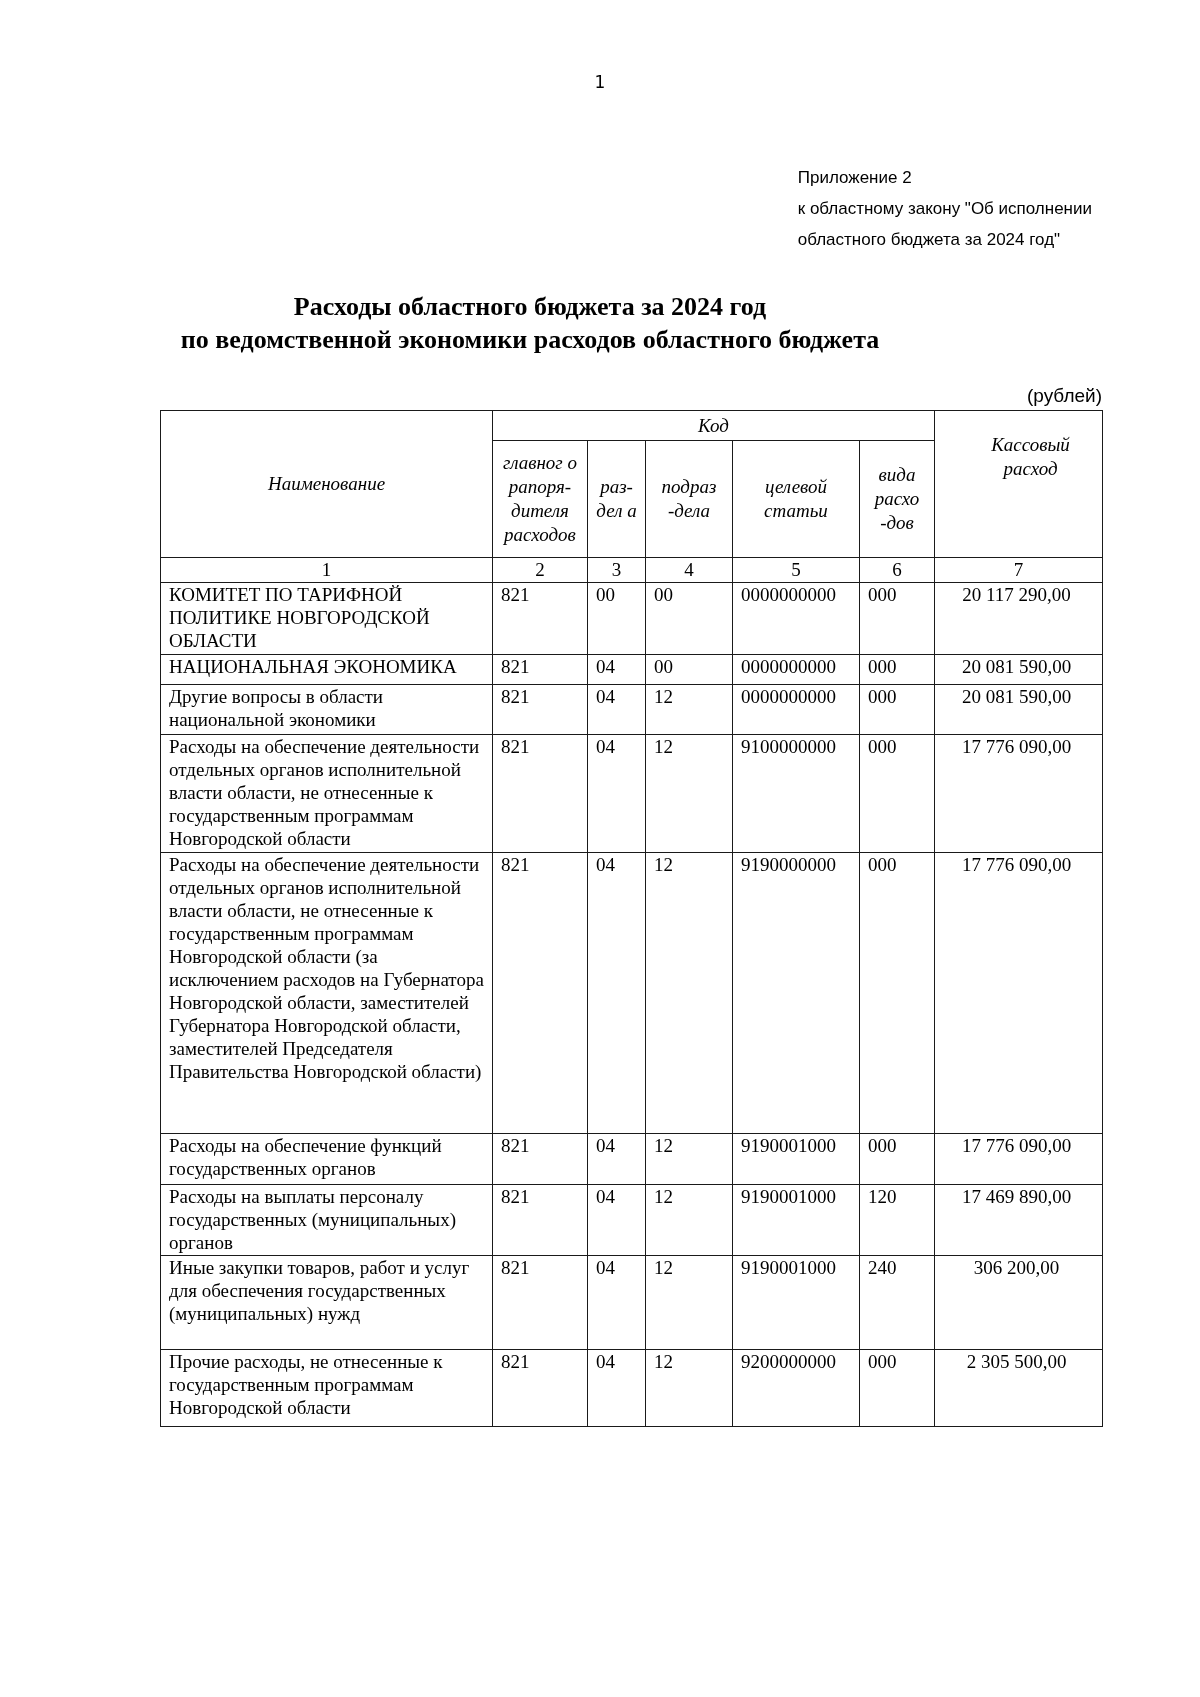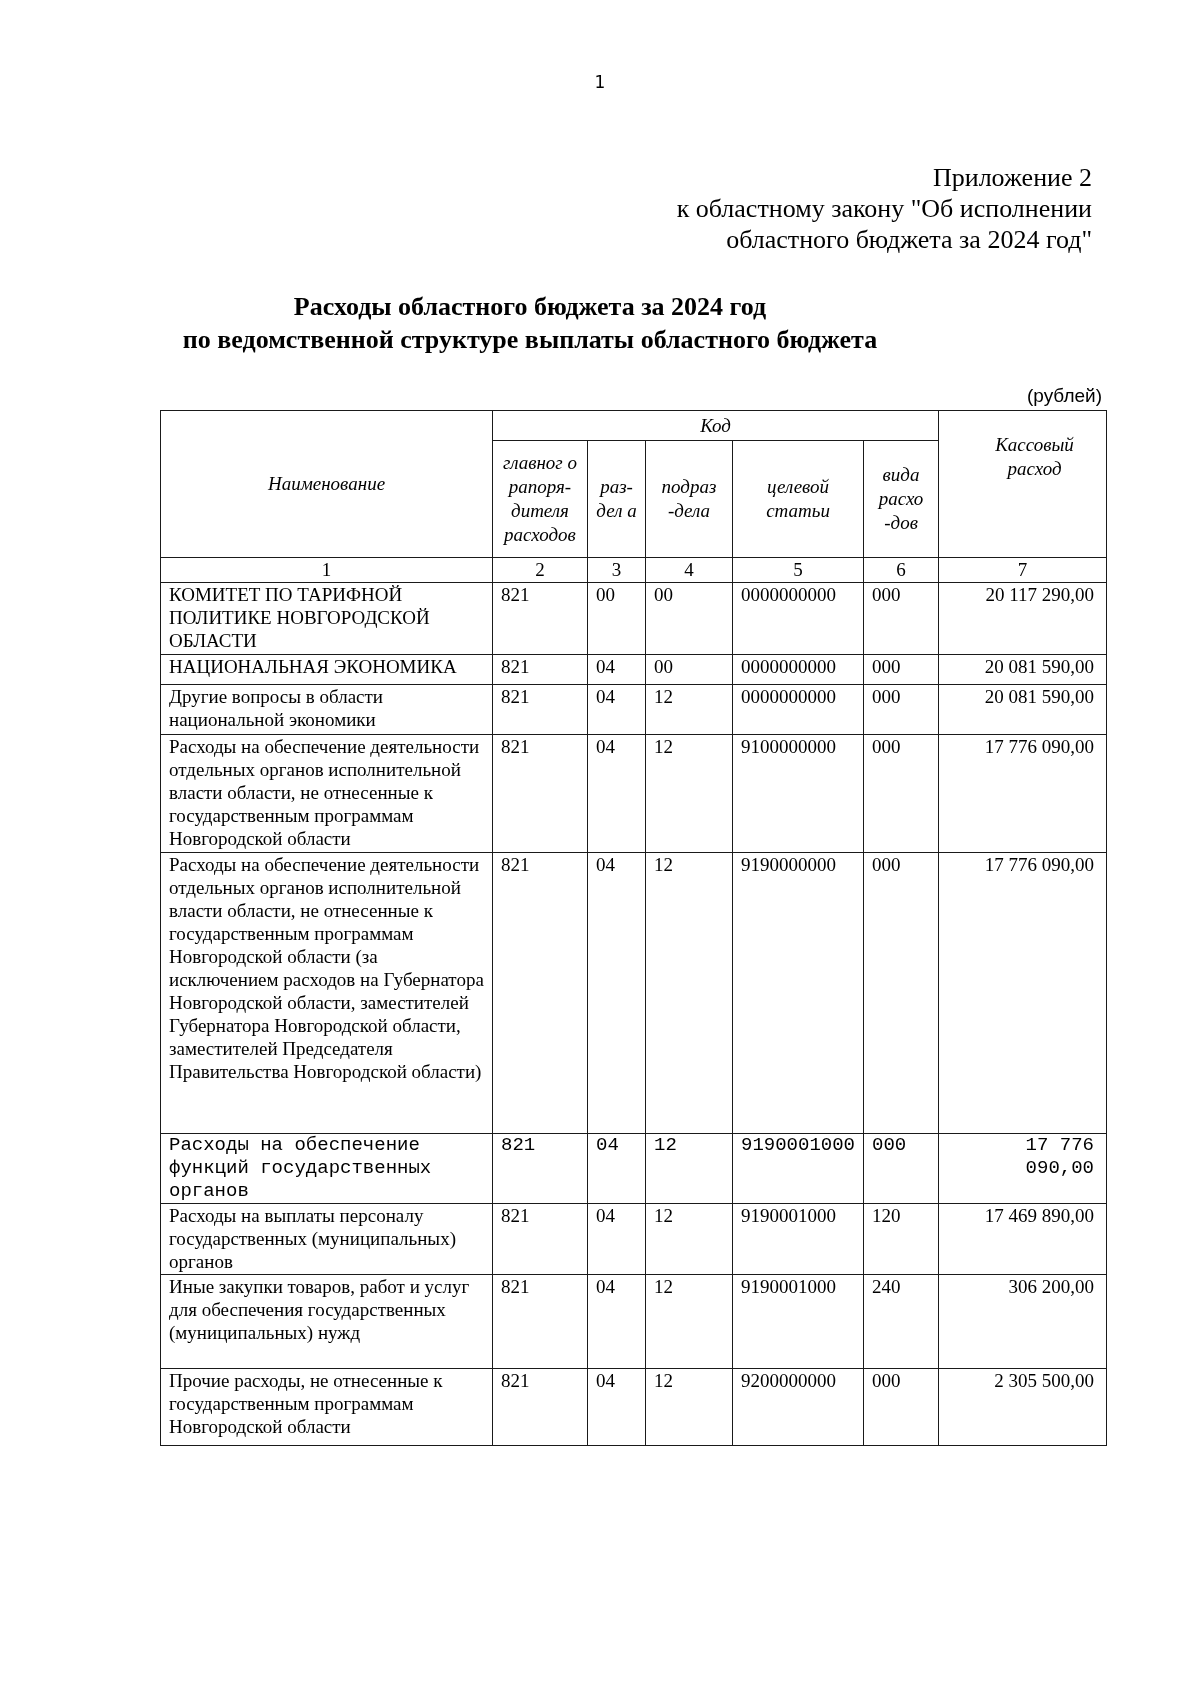--- a/index.html
+++ b/index.html
@@ -2,22 +2,22 @@
 <html><head>
 <meta charset="utf-8">
 <style>
   html, body { margin: 0; padding: 0; background: #ffffff; }
   body { width: 1200px; height: 1697px; position: relative; overflow: hidden; color: #000; }
   .page-num {
     position: absolute; left: 0; width: 1200px; top: 72px; text-align: center;
     font-family: "DejaVu Sans", sans-serif; font-size: 17px;
   }
   .appendix {
-    position: absolute; right: 108px; top: 162px; text-align: right;
-    font-family: Liberation Serif, serif; font-size: 26px; line-height: 31px;
+    position: absolute; right: 108px; top: 162px; text-align: left;
+    font-family: Liberation Sans, sans-serif; font-size: 17px; line-height: 31px;
   }
   .appendix div { white-space: nowrap; }
   .title {
     position: absolute; left: 0; width: 1060px; top: 290px; text-align: center;
     font-family: "Liberation Serif", serif; font-weight: bold; font-size: 26px; line-height: 33px;
   }
   .units {
     position: absolute; right: 98px; top: 385px;
     font-family: "Liberation Sans", sans-serif; font-size: 19px; text-align: right;
   }
@@ -27,39 +27,39 @@
     font-family: "Liberation Serif", serif; font-size: 19px; line-height: 23px;
   }
   table.budget td, table.budget th {
     border: 1.5px solid #1a1a1a; padding: 0 8px; vertical-align: top; font-weight: normal;
   }
   table.budget th { text-align: center; vertical-align: middle; line-height: 24px; font-style: italic; }
   .hdr-kod { height: 30px; }
   .hdr-sub th { height: 116px; padding: 0 3px; }
   .num-row td { text-align: center; height: 24px; padding: 0; line-height: 24px; }
   .cell-name { text-align: left; }
-  .cell-amount { text-align: right; padding-right: 12px !important; }
+  .cell-amount { text-align: center; padding-right: 12px !important; }
   .r1 td { height: 71px; } .r2 td { height: 29px; } .r3 td { height: 49px; }
-  .r4 td { height: 117px; } .r5 td { height: 280px; } .r6 td { height: 50px; font-family: Liberation Mono, monospace; }
+  .r4 td { height: 117px; } .r5 td { height: 280px; } .r6 td { height: 50px; }
   .r7 td { height: 70px; } .r8 td { height: 93px; margin-top: 40px; } .r9 td { height: 76px; }
 </style>
 </head>
 <body>
 
 <div class="page-num">1</div>
 
 <div class="appendix">
   <div>Приложение 2</div>
   <div>к областному закону "Об исполнении</div>
   <div>областного бюджета за 2024 год"</div>
 </div>
 
 <div class="title">
   <div>Расходы областного бюджета за 2024 год</div>
-  <div>по ведомственной структуре выплаты областного бюджета</div>
+  <div>по ведомственной экономики расходов областного бюджета</div>
 </div>
 
 <div class="units">(рублей)</div>
 
 <table class="budget">
   <colgroup>
     <col style="width:332px">
       <col style="width:95px">
       <col style="width:58px">
       <col style="width:87px">

